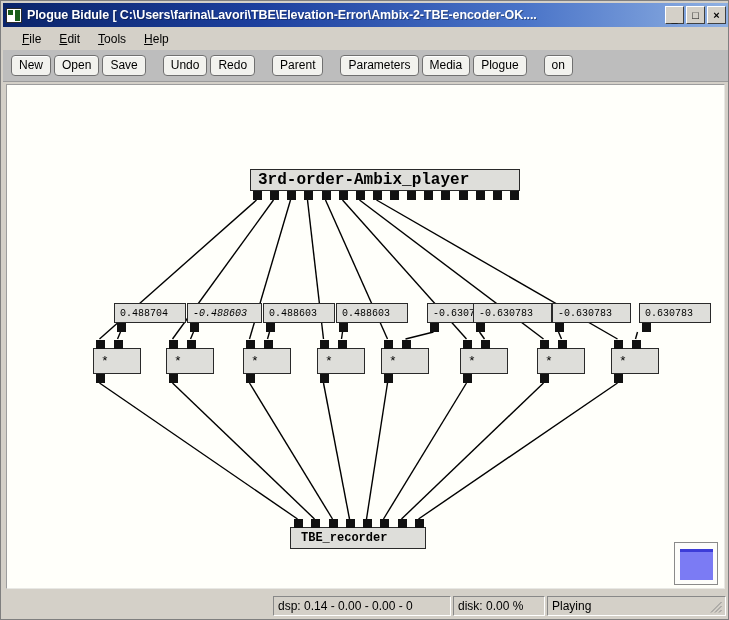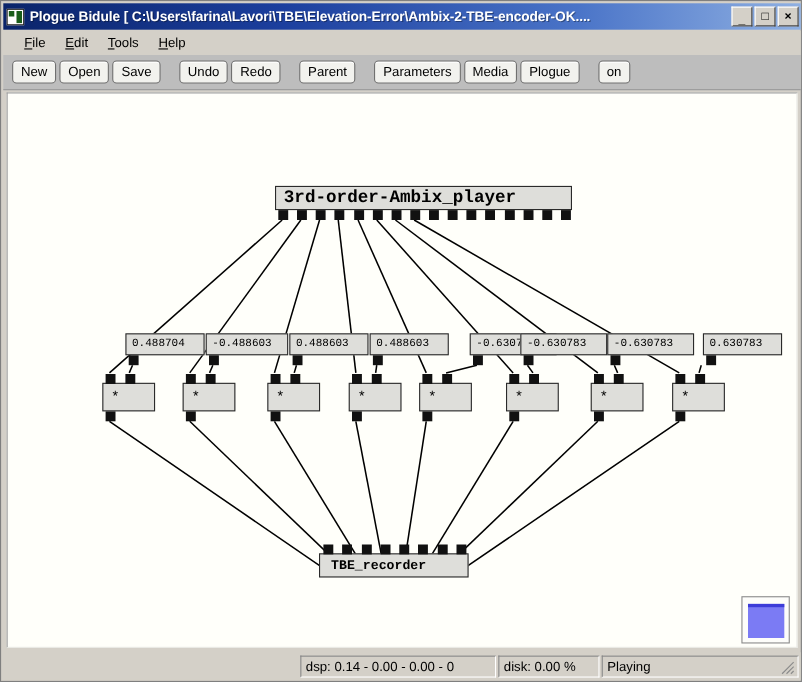--- a/index.html
+++ b/index.html
@@ -385,21 +385,21 @@
             <div class="port port-out" style="left: 190px; top: 21px;"></div>
             <div class="port port-out" style="left: 208px; top: 21px;"></div>
             <div class="port port-out" style="left: 225px; top: 21px;"></div>
             <div class="port port-out" style="left: 242px; top: 21px;"></div>
             <div class="port port-out" style="left: 259px; top: 21px;"></div>
           </div>
           <div class="node num-node" style="left: 107px; top: 218px; width: 72px; height: 20px;">
             <span class="node-label">0.488704</span>
             <div class="port port-out" style="left: 2px; top: 19px;"></div>
           </div>
-          <div class="node num-node" style="left: 180px; top: 218px; width: 75px; height: 20px;">
+          <div class="node num-node" style="left: 180px; top: 218px; width: 75px; height: 20px; font-style: italic;">
             <span class="node-label">-0.488603</span>
             <div class="port port-out" style="left: 2px; top: 19px;"></div>
           </div>
           <div class="node num-node" style="left: 256px; top: 218px; width: 72px; height: 20px;">
             <span class="node-label">0.488603</span>
             <div class="port port-out" style="left: 2px; top: 19px;"></div>
           </div>
           <div class="node num-node" style="left: 329px; top: 218px; width: 72px; height: 20px;">
             <span class="node-label">0.488603</span>
             <div class="port port-out" style="left: 2px; top: 19px;"></div>
@@ -461,21 +461,21 @@
             <div class="port port-in" style="left: 2px; top: -9px;"></div>
             <div class="port port-in" style="left: 20px; top: -9px;"></div>
             <div class="port port-out" style="left: 2px; top: 25px;"></div>
           </div>
           <div class="node mul-node" style="left: 604px; top: 263px; width: 48px; height: 26px;">
             <span class="node-label">*</span>
             <div class="port port-in" style="left: 2px; top: -9px;"></div>
             <div class="port port-in" style="left: 20px; top: -9px;"></div>
             <div class="port port-out" style="left: 2px; top: 25px;"></div>
           </div>
-          <div class="node rec-node" style="left: 283px; top: 418px; width: 136px; height: 22px;">
+          <div class="node rec-node" style="left: 283px; top: 442px; width: 136px; height: 22px;">
             <span class="node-label">TBE_recorder</span>
             <div class="port port-in" style="left: 3px; top: -9px;"></div>
             <div class="port port-in" style="left: 20px; top: -9px;"></div>
             <div class="port port-in" style="left: 38px; top: -9px;"></div>
             <div class="port port-in" style="left: 55px; top: -9px;"></div>
             <div class="port port-in" style="left: 72px; top: -9px;"></div>
             <div class="port port-in" style="left: 89px; top: -9px;"></div>
             <div class="port port-in" style="left: 107px; top: -9px;"></div>
             <div class="port port-in" style="left: 124px; top: -9px;"></div>
           </div>

